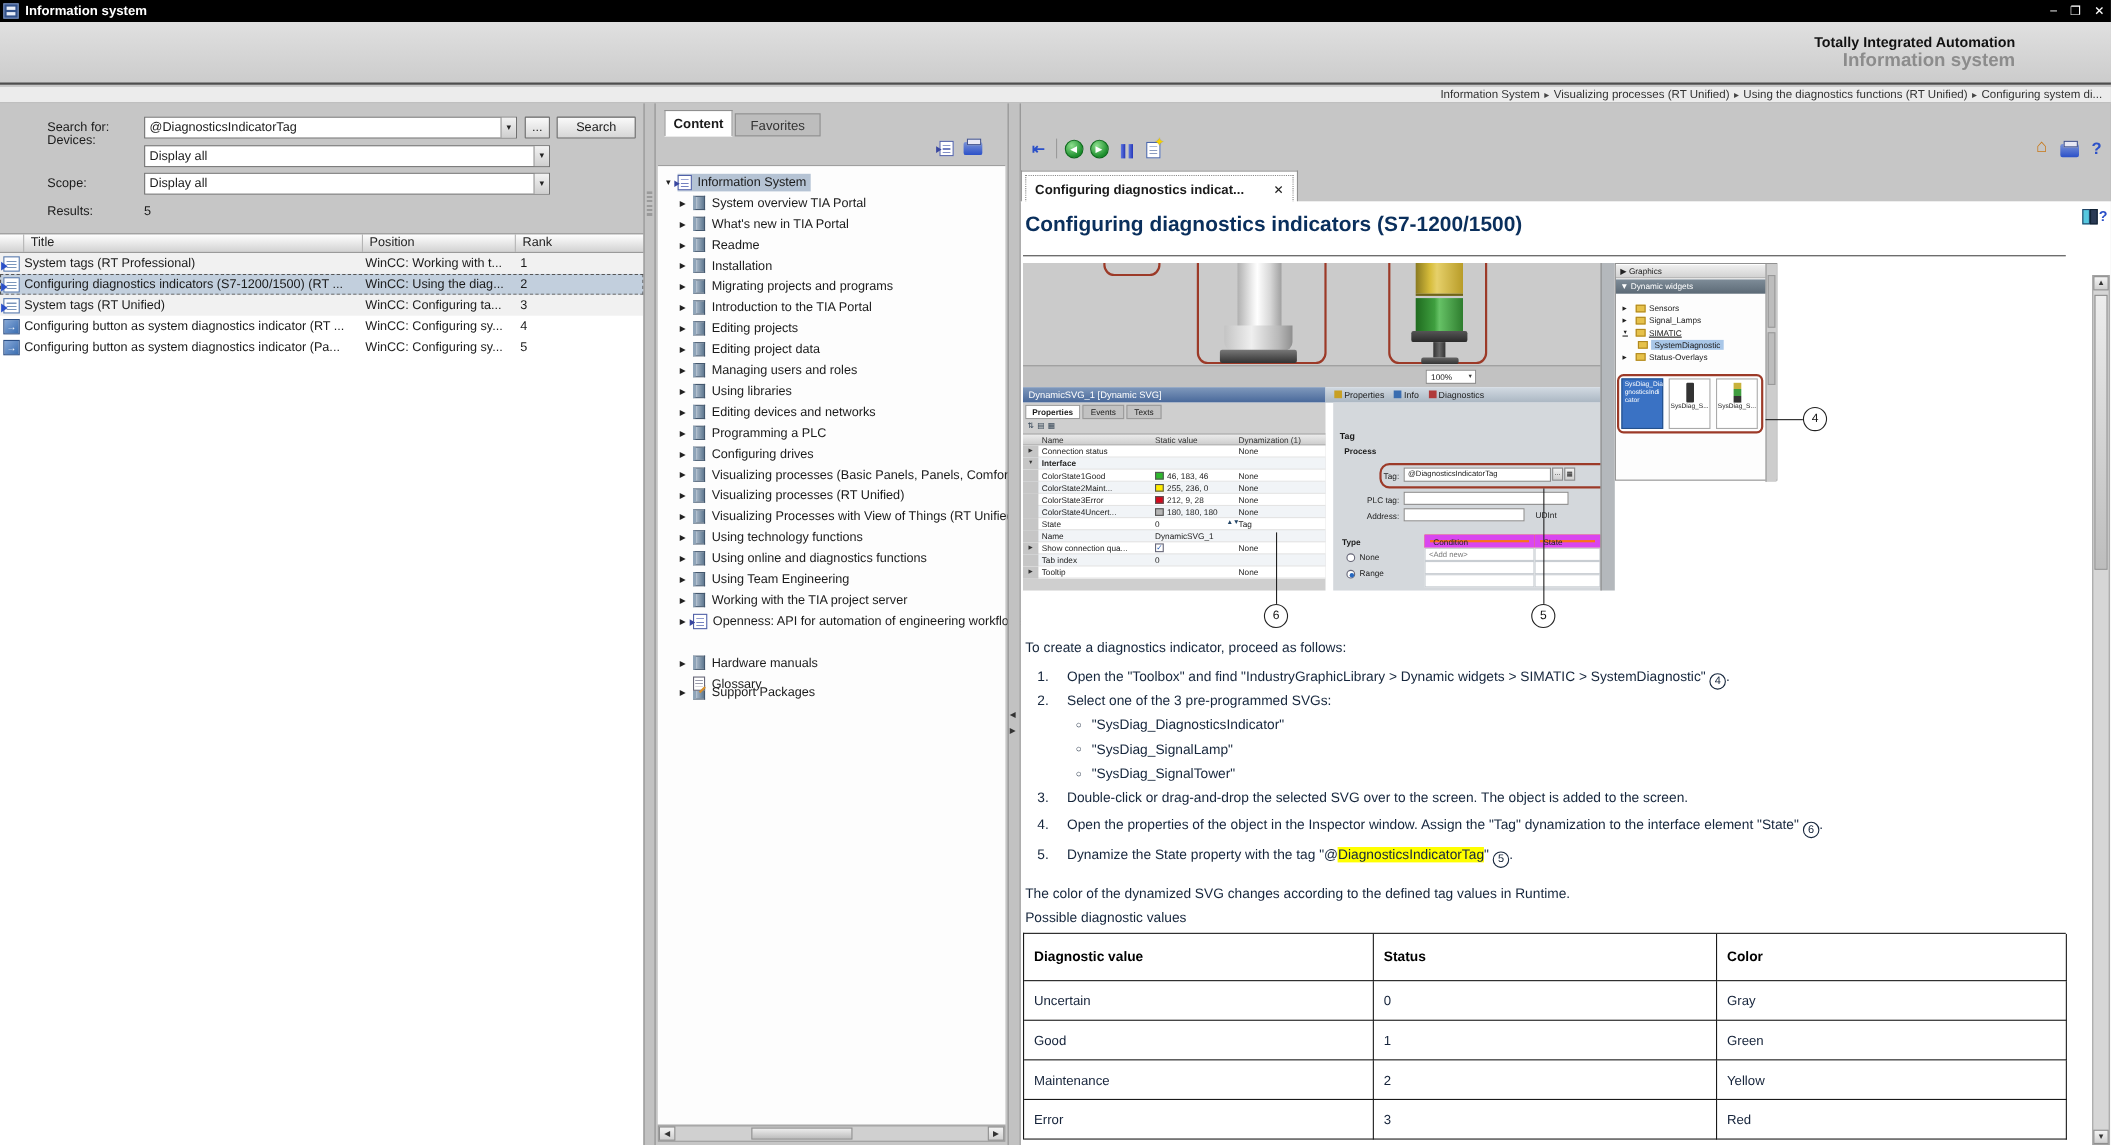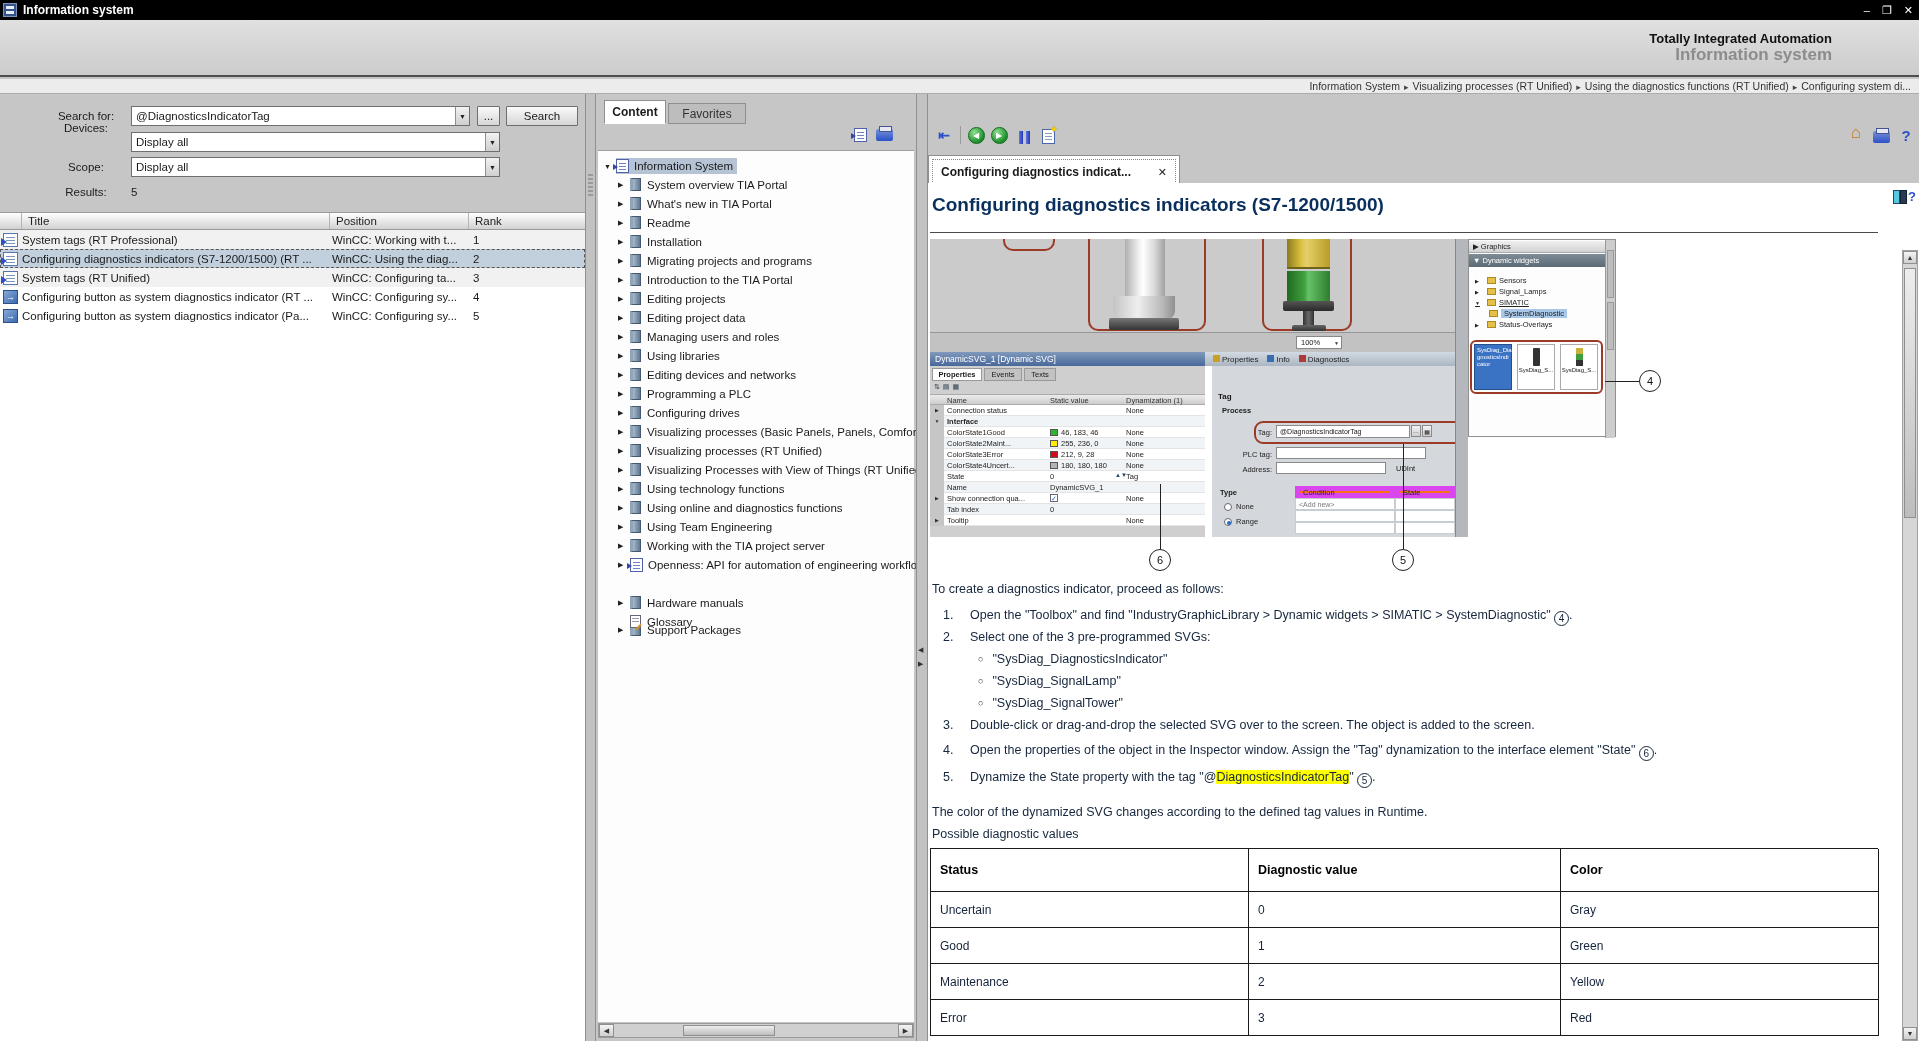--- a/index.html
+++ b/index.html
@@ -21,21 +21,21 @@
   .header { left:0; top:20px; width:1919px; height:57px; background:linear-gradient(#e0e0e0,#cccccc); border-bottom:2px solid #4e4e4e; }
   .brand1 { right:87px; top:31px; font-size:13px; font-weight:bold; color:#111; text-align:right; }
   .brand2 { right:87px; top:45px; font-size:17px; font-weight:bold; color:#8c8c8c; text-align:right; }
 
   
   .crumbbar { left:0; top:79px; width:1919px; height:15px; background:#ececec; border-bottom:1px solid #adadad;
               display:flex; justify-content:flex-end; align-items:center; padding-right:8px; font-size:10.5px; color:#333; }
   .crumb-sep::before { content:"\25B8"; margin:0 4px; color:#444; font-size:9px; }
 
   
-  .lbl { font-size:11.5px; color:#1a1a1a; text-align:center; }
+  .lbl { font-size:11.5px; color:#1a1a1a; text-align:left; }
   .field { background:#fff; border:1px solid #6f6f6f; font-size:11.5px; display:flex; align-items:center; padding-left:4px; }
   .ddarrow { margin-left:auto; width:14px; align-self:stretch; background:linear-gradient(#f2f2f2,#cfcfcf); border-left:1px solid #8f8f8f;
              display:flex; align-items:center; justify-content:center; }
   .ddarrow::before { content:"\25BC"; font-size:7px; color:#222; }
   .pbtn { background:linear-gradient(#fafafa,#d6d6d6); border:1px solid #6f6f6f; font-size:11.5px;
           display:flex; align-items:center; justify-content:center; border-radius:1px; }
 
   .rheader { left:0; top:212px; width:585px; height:18px; background:linear-gradient(#ffffff,#d2d2d2);
              border-top:1px solid #9a9a9a; border-bottom:1px solid #9a9a9a; display:flex; font-size:11.5px; color:#222; }
   .rh-c { padding-left:6px; line-height:17px; border-right:1px solid #b5b5b5; }
@@ -725,22 +725,22 @@
     <span class="snum">4.</span><span>Open the properties of the object in the Inspector window. Assign the "Tag" dynamization to the interface element "State" </span><span class="cnum">6</span><span>.</span>
   </div>
   <div class="abs body-t" style="left:943px;top:770px;">
     <span class="snum">5.</span><span>Dynamize the State property with the tag "@</span><span class="hl">DiagnosticsIndicatorTag</span><span>" </span><span class="cnum">5</span><span>.</span>
   </div>
 
   <div class="abs body-t" style="left:932px;top:805px;">The color of the dynamized SVG changes according to the defined tag values in Runtime.</div>
   <div class="abs body-t" style="left:932px;top:827px;">Possible diagnostic values</div>
 
   <div class="abs dtable">
+    <div class="c hc">Diagnostic value</div>
     <div class="c hc">Status</div>
-    <div class="c hc">Diagnostic value</div>
     <div class="c hc">Color</div>
     <div class="c rc">Uncertain</div>
     <div class="c rc">0</div>
     <div class="c rc">Gray</div>
     <div class="c rc">Good</div>
     <div class="c rc">1</div>
     <div class="c rc">Green</div>
     <div class="c rc">Maintenance</div>
     <div class="c rc">2</div>
     <div class="c rc">Yellow</div>

